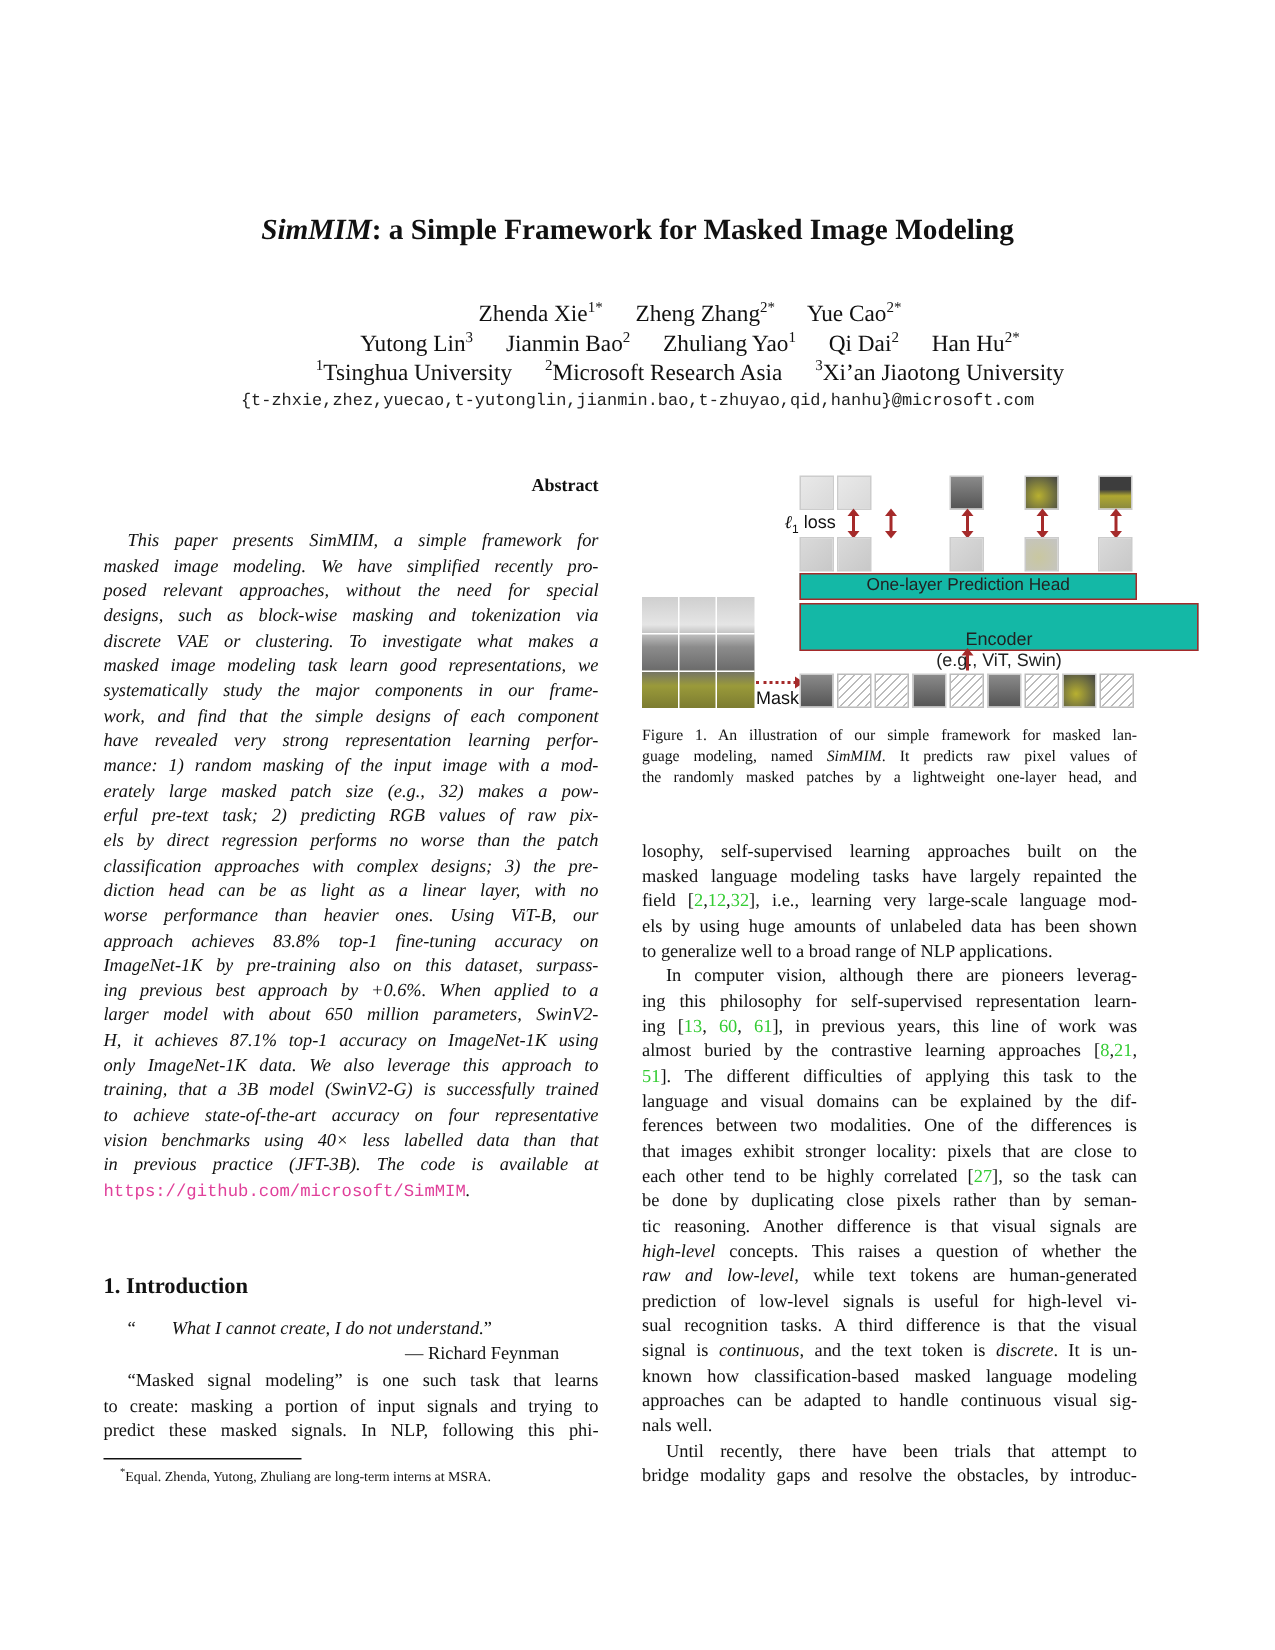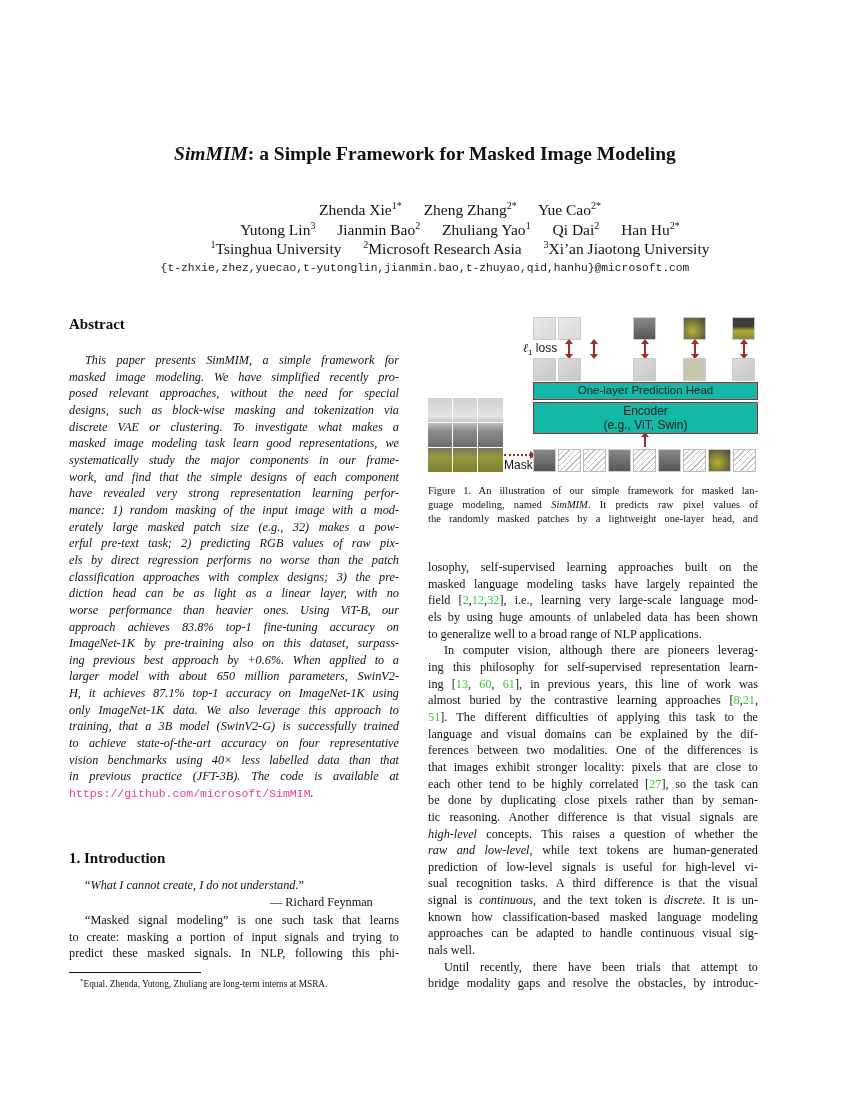--- a/index.html
+++ b/index.html
@@ -12,31 +12,31 @@
   .authors sup { font-size: 10px; }
   .a1 { top: 200px; } .a2 { top: 220px; } .a3 { top: 239px; }
   .email { position: absolute; left: 0; width: 850px; top: 262px; text-align: center;
            font-family: "Liberation Mono", "DejaVu Sans Mono", monospace; font-size: 11.3px; color: #222; }
   .sp { display: inline-block; width: 18px; }
 
   .col { position: absolute; font-size: 12.25px; line-height: 16.65px; text-align: justify; }
   .left { left: 69px; width: 330px; }
   .right { left: 428px; width: 330px; }
 
-  .abs-head { position: absolute; left: 69px; width: 330px; top: 316px; text-align: left;
-              font-weight: bold; font-size: 15px; }
+  .abs-head { position: absolute; left: 69px; width: 330px; top: 316px; text-align: right;
+              font-weight: bold; font-size: 12px; }
   .abstract { top: 352px; font-style: italic; }
   .line { display: block; text-align: justify; text-align-last: justify; white-space: nowrap; }
   .line.last { text-align-last: left; }
   .indent { padding-left: 16px; }
   .url { font-family: "Liberation Mono", "DejaVu Sans Mono", monospace; color: #e0409a; font-style: normal; font-size: 11.5px; }
 
   .intro-head { position: absolute; left: 69px; top: 850px; font-weight: bold; font-size: 15px; }
   .quote { position: absolute; left: 85px; top: 878px; font-size: 12.25px; }
-  .quote i { font-style: italic; }
+  .quote i { font-style: italic; margin-left: 24px; }
   .feyn { position: absolute; left: 270px; top: 895px; font-size: 12.25px; }
   .intro { top: 912px; }
 
   .foot-rule { position: absolute; left: 69px; top: 972px; width: 132px; height: 1px; background: #111; }
   .footnote { position: absolute; left: 80px; top: 977px; font-size: 9.3px; text-align: center; }
   .footnote sup { font-size: 7px; }
 
   .caption { position: absolute; left: 428px; top: 484px; width: 330px; font-size: 10.5px; line-height: 14.2px; }
   .caption i { font-style: italic; }
   .rbody { top: 559px; }
@@ -53,21 +53,21 @@
   .p-pred { background: linear-gradient(135deg, #dadada, #c8c8c8); }
   .p-predy { background: radial-gradient(circle at 40% 60%, #c9c7a0, #c4c4c4); }
   .hatch { background: repeating-linear-gradient(135deg, #fff 0 3px, #bbb 3px 4px); border: 1px solid #bbb; }
   .arrow-v { position: absolute; width: 2px; height: 14px; background: #a52a2a; }
   .arrow-v:before, .arrow-v:after { content: ""; position: absolute; left: -3px; border-left: 4px solid transparent; border-right: 4px solid transparent; }
   .arrow-v:before { top: -3px; border-bottom: 5px solid #a52a2a; }
   .arrow-v:after { bottom: -3px; border-top: 5px solid #a52a2a; }
   .box { position: absolute; border: 1.5px solid #a52a2a; box-sizing: border-box; background: #14b8a6;
          text-align: center; font-family: "Liberation Sans", "DejaVu Sans", sans-serif; color: #222; }
   .head-box { left: 105px; top: 68px; width: 225px; height: 18px; font-size: 11.5px; line-height: 15px; }
-  .enc-box { left: 105px; top: 88px; width: 225px; height: 32px; font-size: 12px; line-height: 14px; padding-top: 1px; }
+  .enc-box { left: 105px; top: 88px; width: 266px; height: 32px; font-size: 12px; line-height: 14px; padding-top: 16px; }
   .l1 { position: absolute; left: 95px; top: 27px; font-family: "Liberation Sans", "DejaVu Sans", sans-serif; font-size: 12px; }
   .l1 i { font-family: "Liberation Serif", serif; font-style: italic; }
   .l1 sub { font-size: 8px; }
   .input-img { position: absolute; left: 0; top: 84px; width: 75px; height: 74px;
                background: linear-gradient(180deg, #cfcfcf 0%, #e5e5e5 25%, #8c8c8c 45%, #6d6d6d 65%, #9a9a3a 80%, #7c7c30 100%); }
   .grid-v, .grid-h { position: absolute; background: #fff; }
   .mask-label { position: absolute; left: 76px; top: 144px; font-family: "Liberation Sans", "DejaVu Sans", sans-serif; font-size: 12px; }
   .mask-arrow { position: absolute; left: 76px; top: 140px; width: 27px; height: 0; border-top: 2px dotted #a52a2a; }
   .mask-arrow:after { content: ""; position: absolute; right: -5px; top: -5px; border-top: 4px solid transparent; border-bottom: 4px solid transparent; border-left: 6px solid #a52a2a; }
   .up-arrow { position: absolute; left: 216px; top: 121px; width: 2px; height: 12px; background: #a52a2a; }

